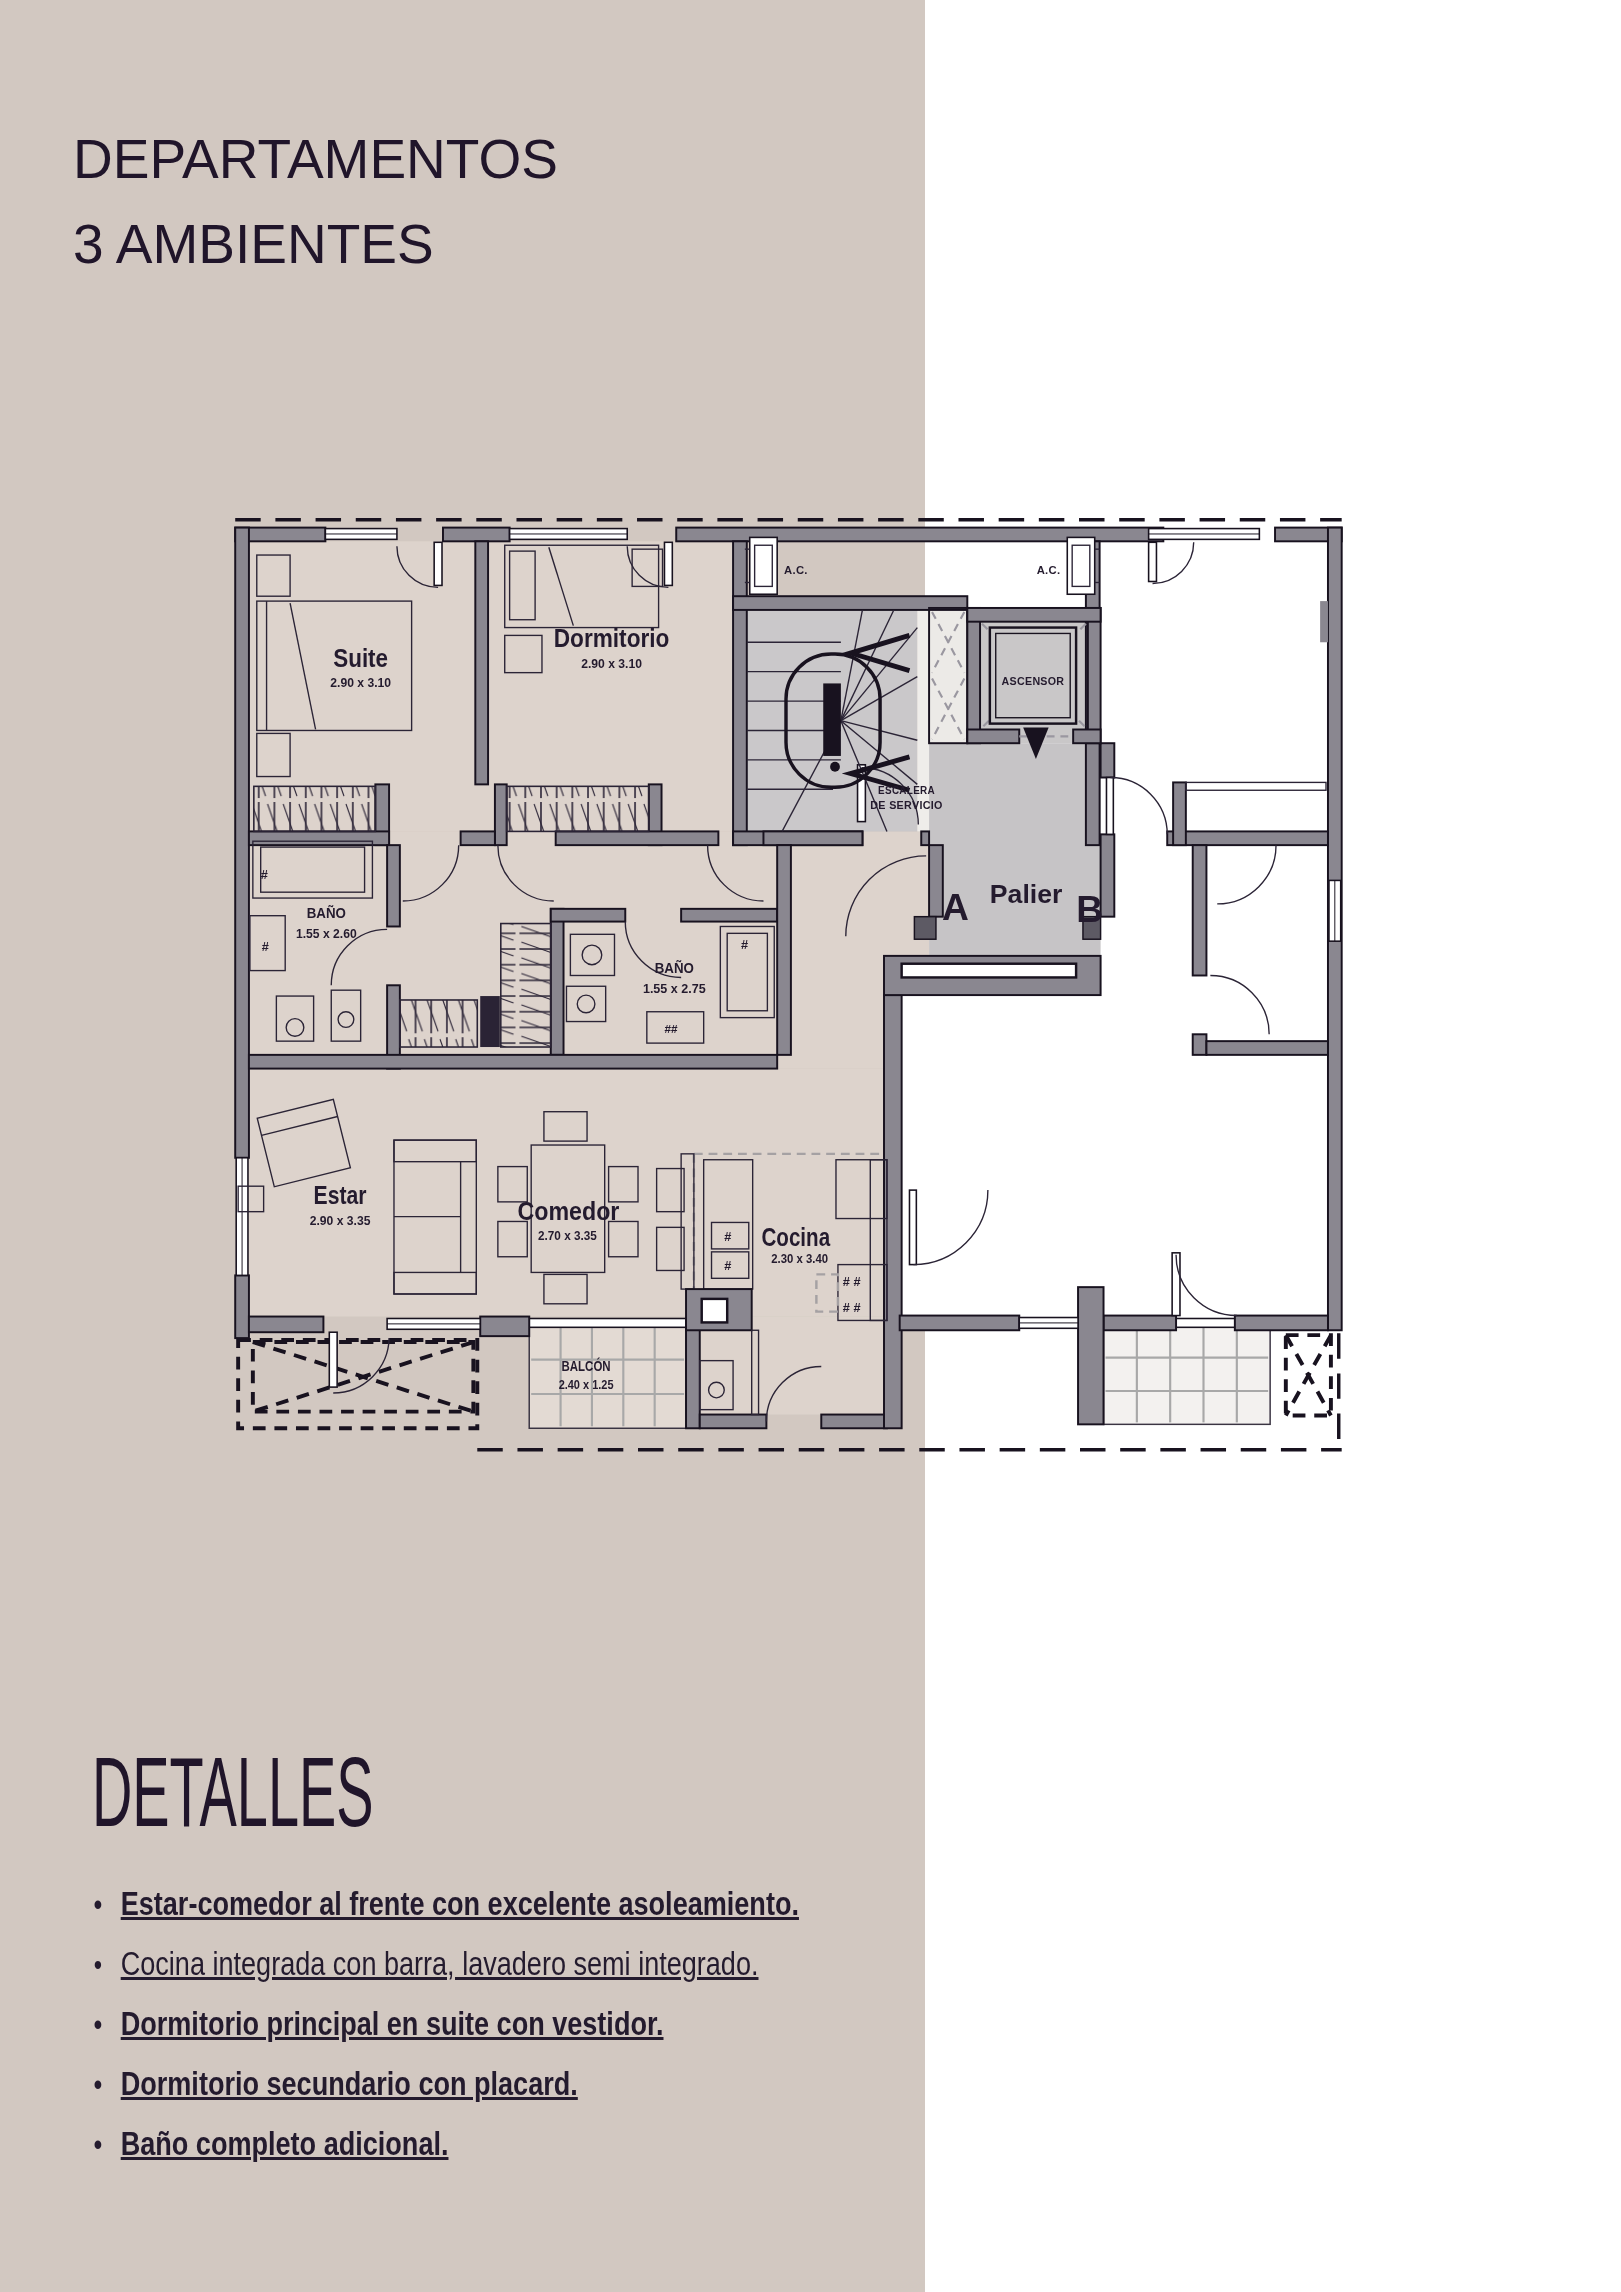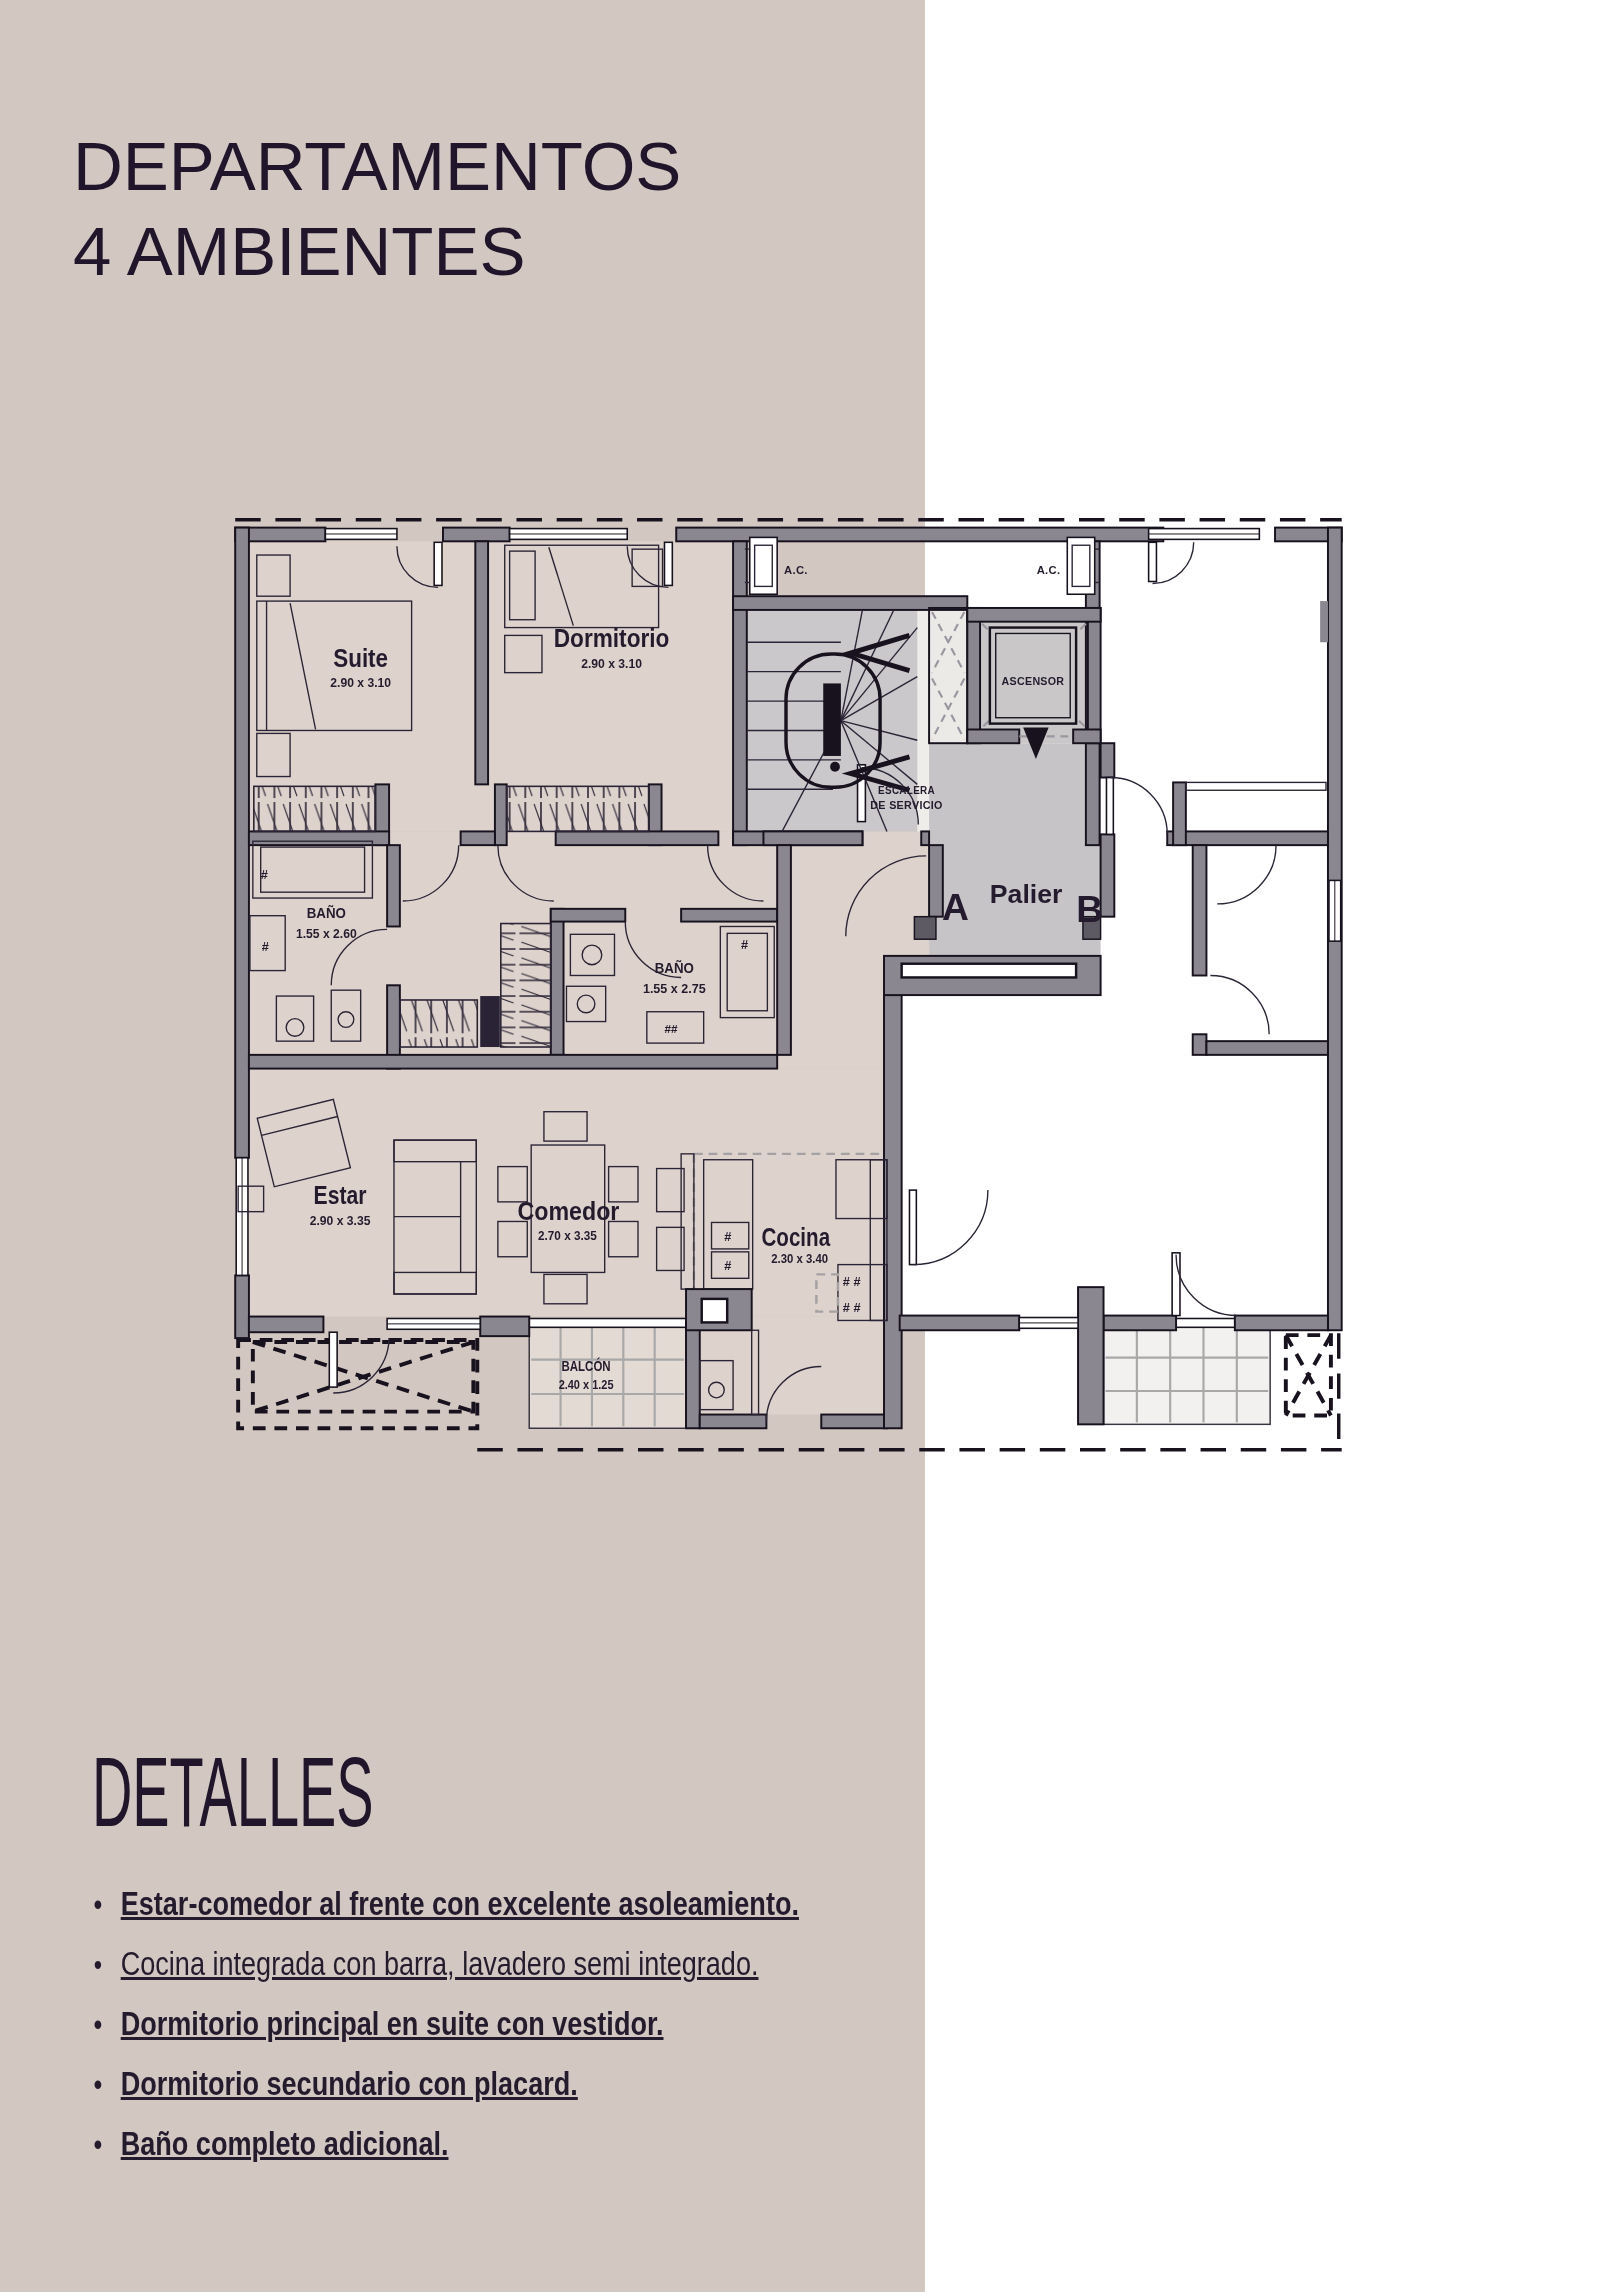--- a/index.html
+++ b/index.html
@@ -2,22 +2,22 @@
 <html><head>
 <meta charset="utf-8">
 <style>
   html,body{margin:0;padding:0;}
   body{
     width:1621px;height:2293px;position:relative;background:#ffffff;
     font-family:"Liberation Sans",sans-serif;overflow:hidden;
   }
   .bg-left{position:absolute;left:0;top:0;width:925px;height:2293px;background:#d2c8c1;}
   .title{
-    position:absolute;left:73px;top:124px;color:#20152a;
-    font-size:69px;line-height:85px;font-weight:500;letter-spacing:0;
+    position:absolute;left:73px;top:117px;color:#20152a;
+    font-size:55px;line-height:85px;font-weight:500;letter-spacing:0;
     white-space:nowrap;
   }
   .details-heading{
     position:absolute;left:92px;top:1741px;margin:0;color:#20152a;
     font-size:98px;line-height:102px;font-weight:400;
     transform:scaleX(0.57);transform-origin:left top;white-space:nowrap;
   }
   .bullets{position:absolute;left:92px;top:1874px;margin:0;padding:0;color:#241b2e;text-decoration:underline;}
   .bullets li{
     list-style:none;position:relative;padding-left:35px;margin:0;
@@ -47,21 +47,21 @@
   .ab{font-size:38px;}
   .pl{font-size:27px;}
 </style>
 </head>
 <body>
 
 <div class="bg-left"></div>
 
 <div class="title">
   <div>DEPARTAMENTOS</div>
-  <div>4 AMBIENTES</div>
+  <div>3 AMBIENTES</div>
 </div>
 
 <svg class="plan" width="1621" height="2293" viewBox="0 0 1654 2339">
   <defs>
     <pattern id="hz" width="16" height="48" patternUnits="userSpaceOnUse">
       <line x1="8" y1="2" x2="8" y2="46" stroke="#2a2335" stroke-width="1.6"></line>
       <line x1="1" y1="4" x2="15" y2="44" stroke="#2a2335" stroke-width="1.1"></line>
     </pattern>
     <pattern id="hv" width="48" height="16" patternUnits="userSpaceOnUse">
       <line x1="2" y1="8" x2="46" y2="8" stroke="#2a2335" stroke-width="1.6"></line>

